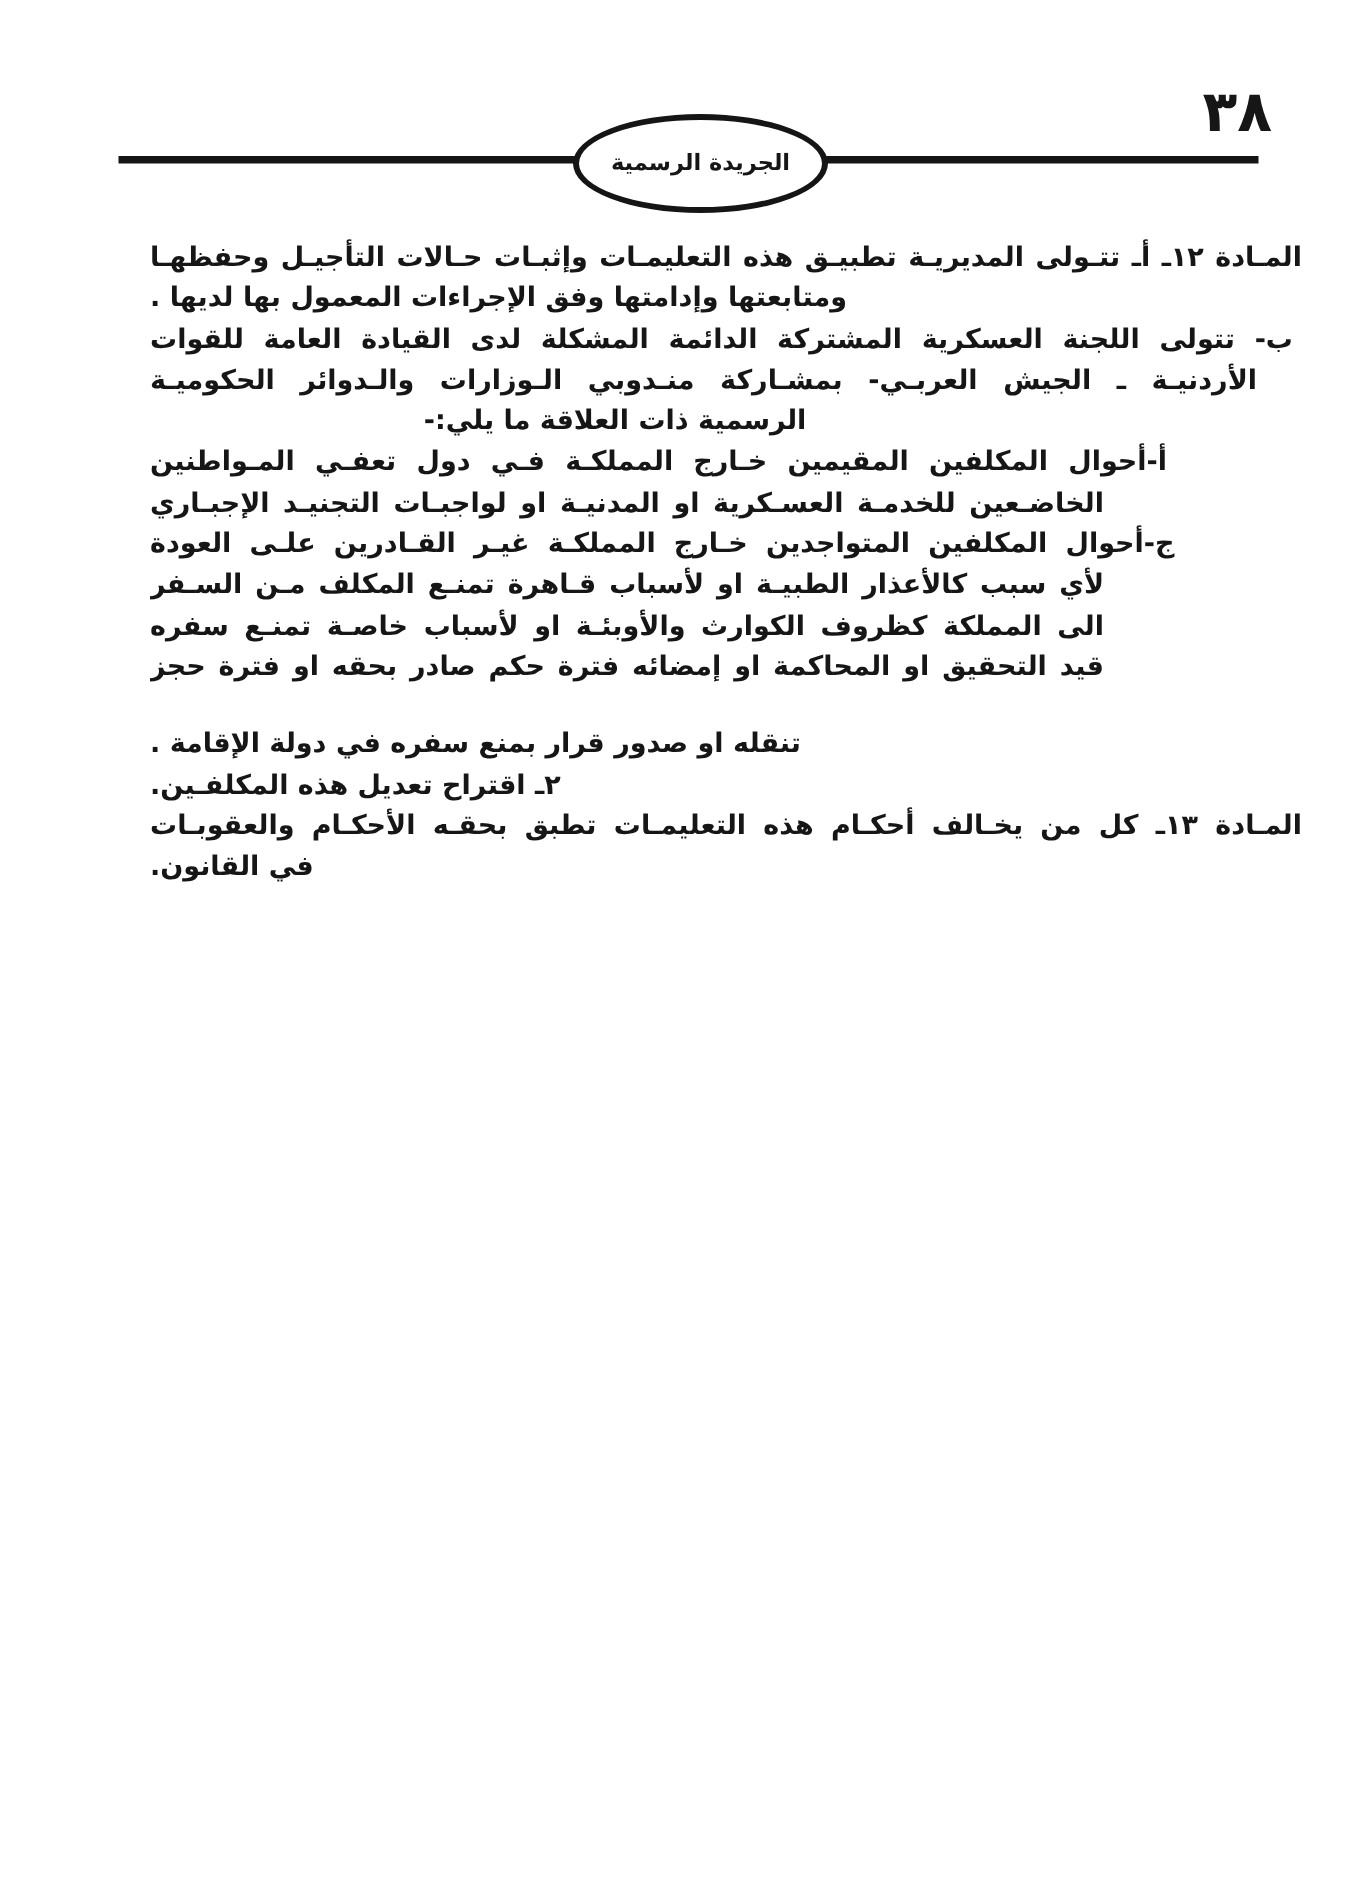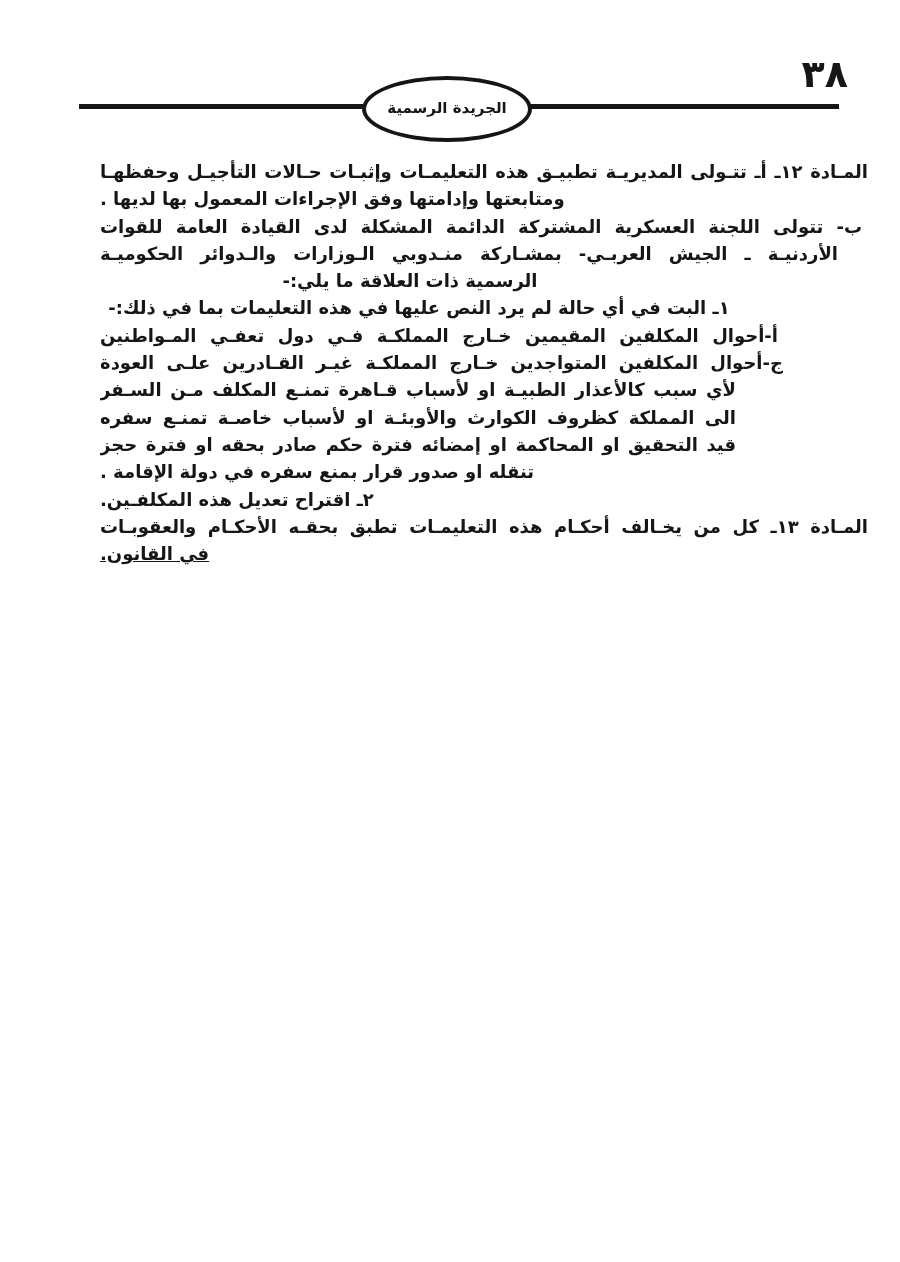--- a/index.html
+++ b/index.html
@@ -33,21 +33,21 @@
     top: 104px;
     left: 79px;
     width: 760px;
     height: 5px;
     background: #151515;
   }
   .gazette-badge {
     position: absolute;
     box-sizing: border-box;
     top: 76px;
-    left: 362px;
+    left: 382px;
     width: 170px;
     height: 66px;
     background: #ffffff;
     border: 4px solid #151515;
     border-radius: 50%;
     display: flex;
     align-items: center;
     justify-content: center;
   }
   .gazette-badge span {
@@ -90,25 +90,25 @@
   <div class="gazette-badge">
     <span>الجريدة الرسمية</span>
   </div>
 
   <main class="body-text">
       <div class="line align-justify">المـادة ١٢ـ أـ تتـولى المديريـة تطبيـق هذه التعليمـات وإثبـات حـالات التأجيـل وحفظهـا ضـمن القيـود</div>
       <div class="line align-center">ومتابعتها وإدامتها وفق الإجراءات المعمول بها لديها .</div>
       <div class="line align-justify" style="padding-right: 6px;">ب- تتولى اللجنة العسكرية المشتركة الدائمة المشكلة لدى القيادة العامة للقوات المسلحة</div>
       <div class="line align-justify" style="padding-right: 30px;">الأردنيـة ـ الجيش العربـي- بمشـاركة منـدوبي الـوزارات والـدوائر الحكوميـة والجهـات</div>
       <div class="line align-right" style="padding-right: 148px;">الرسمية ذات العلاقة ما يلي:-</div>
-      <div class="line align-right" style="padding-right: 130px;">١ـ البت في أي حالة لم يرد النص عليها في هذه التعليمات بما في ذلك:-</div>
       <div class="line align-justify" style="padding-right: 90px;">أ-أحوال المكلفين المقيمين خـارج المملكـة فـي دول تعفـي المـواطنين الأردنيـين</div>
+      <div class="line align-justify" style="padding-right: 132px;">الخاضـعين للخدمـة العسـكرية او المدنيـة او لواجبـات التجنيـد الإجبـاري</div>
       <div class="line align-justify" style="padding-right: 85px;">ج-أحوال المكلفين المتواجدين خـارج المملكـة غيـر القـادرين علـى العودة اليهـا</div>
       <div class="line align-justify" style="padding-right: 132px;">لأي سبب كالأعذار الطبيـة او لأسباب قـاهرة تمنـع المكلف مـن السـفر والعودة</div>
       <div class="line align-justify" style="padding-right: 132px;">الى المملكة كظروف الكوارث والأوبئـة او لأسباب خاصـة تمنـع سفره كوجوده</div>
       <div class="line align-justify" style="padding-right: 132px;">قيد التحقيق او المحاكمة او إمضائه فترة حكم صادر بحقه او فترة حجز تمنـع</div>
-      <div class="line align-center" style="padding-right: 66px;">تنقله او صدور قرار بمنع سفره في دولة الإقامة .</div>
+      <div class="line align-center" style="padding-right: 66px; margin-top: 24px;">تنقله او صدور قرار بمنع سفره في دولة الإقامة .</div>
       <div class="line align-center" style="padding-right: 130px;">٢ـ اقتراح تعديل هذه المكلفـين.</div>
       <div class="line align-justify">المـادة ١٣ـ كل من يخـالف أحكـام هذه التعليمـات تطبق بحقـه الأحكـام والعقوبـات المنصـوص عليهـا</div>
-      <div class="line align-center" style="padding-right: 60px; text-decoration: underline;">في القانون.</div>
+      <div class="line align-center" style="padding-right: 60px;">في القانون.</div>
     </main>
 
 </div>
 
 </body></html>

